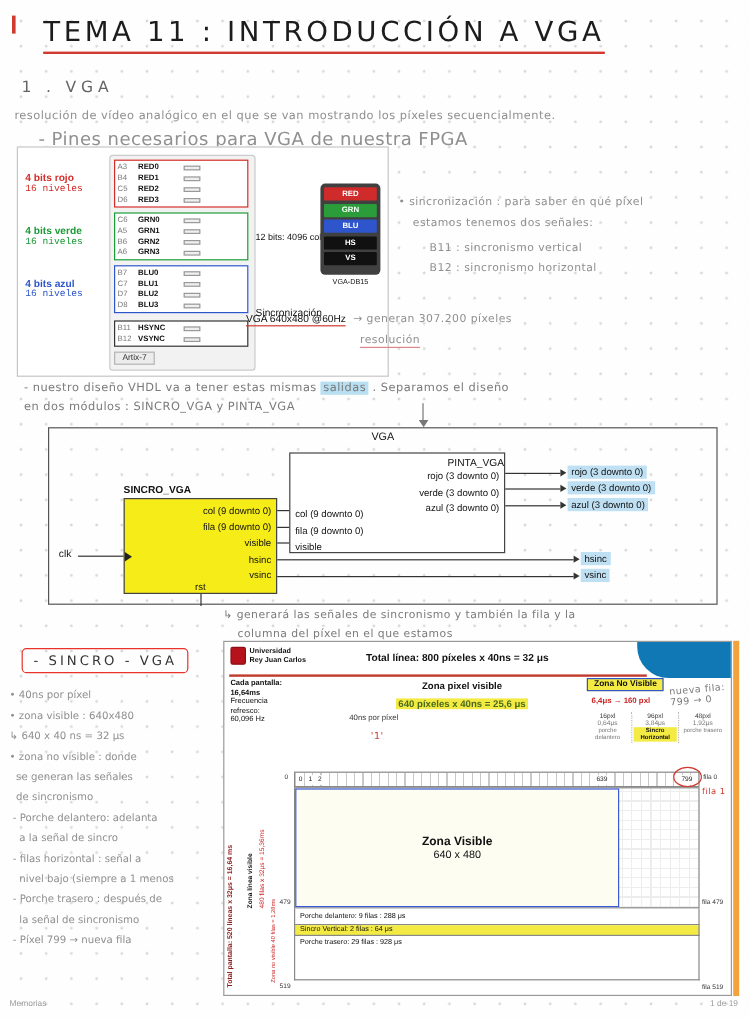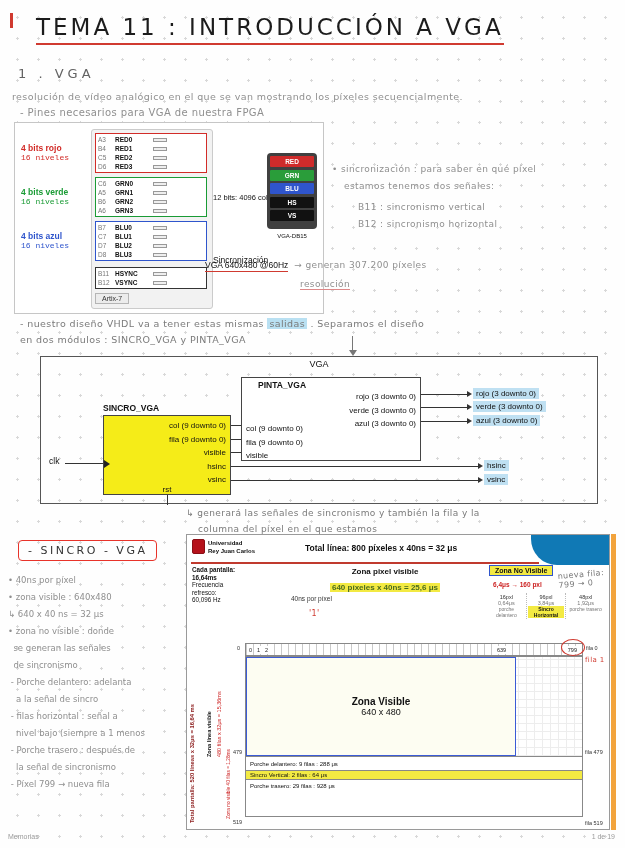--- a/index.html
+++ b/index.html
@@ -41,21 +41,21 @@
 </head>
 <body>
 
 <div class="page">
 
   <div class="abs" style="left:10px;top:13px;width:3px;height:15px;background:#d03a30"></div>
   <div class="abs title" style="left:36px;top:14px">TEMA 11 : INTRODUCCIÓN A VGA</div>
 
   <div class="abs hw h2hw" style="left:18px;top:66px">1 . VGA</div>
   <div class="abs hw" style="left:12px;top:91px;font-size:9.5px;width:606px">resolución de vídeo analógico en el que se van mostrando los píxeles secuencialmente.</div>
-  <div class="abs hw" style="left:20px;top:107px;font-size:10px">- Pines necesarios para VGA de nuestra FPGA</div>
+  <div class="abs hw" style="left:32px;top:107px;font-size:15px">- Pines necesarios para VGA de nuestra FPGA</div>
 
   <div class="abs fpga" style="left:14px;top:122px;width:310px;height:192px">
     <div class="abs" style="left:76px;top:6px;width:122px;height:180px;background:#f2f2f2;border:1px solid #cbcbcb;border-radius:3px"></div>
 
     <div class="abs" style="left:6px;top:20px">
       <div class="clabel" style="color:#d22c28">4 bits rojo</div>
       <div class="clevels" style="color:#d22c28">16 niveles</div>
     </div>
     <div class="abs" style="left:6px;top:64px">
       <div class="clabel" style="color:#1a9b35">4 bits verde</div>
@@ -190,21 +190,21 @@
         <div>vsinc</div>
       </div>
       <div class="abs" style="left:0;top:44px;width:0;height:0;border-top:4px solid transparent;border-bottom:4px solid transparent;border-left:6px solid #222"></div>
       <div class="abs pr" style="left:0;right:0;bottom:0;text-align:center;font-size:8px">rst</div>
     </div>
     <div class="abs pr" style="left:8px;top:99px;font-size:8.5px">clk</div>
     <div class="hline" style="left:24px;top:106px;width:38px"></div>
     <div class="vline" style="left:126px;top:138px;height:10px"></div>
 
     <div class="abs" style="left:200px;top:20px;width:180px;height:84px;border:1px solid #444;background:#fff">
-      <div class="abs pr" style="left:16px;right:0;top:2px;text-align:left;font-size:8.5px;font-weight:bold">PINTA_VGA</div>
+      <div class="abs pr" style="left:0;right:0;top:2px;text-align:right;font-size:8.5px;font-weight:normal">PINTA_VGA</div>
       <div class="siglist abs" style="right:4px;top:12px;text-align:right">
         <div>rojo (3 downto 0)</div>
         <div>verde (3 downto 0)</div>
         <div>azul (3 downto 0)</div>
       </div>
       <div class="siglist abs" style="left:4px;top:44px">
         <div>col (9 downto 0)</div>
         <div>fila (9 downto 0)</div>
         <div>visible</div>
       </div>

